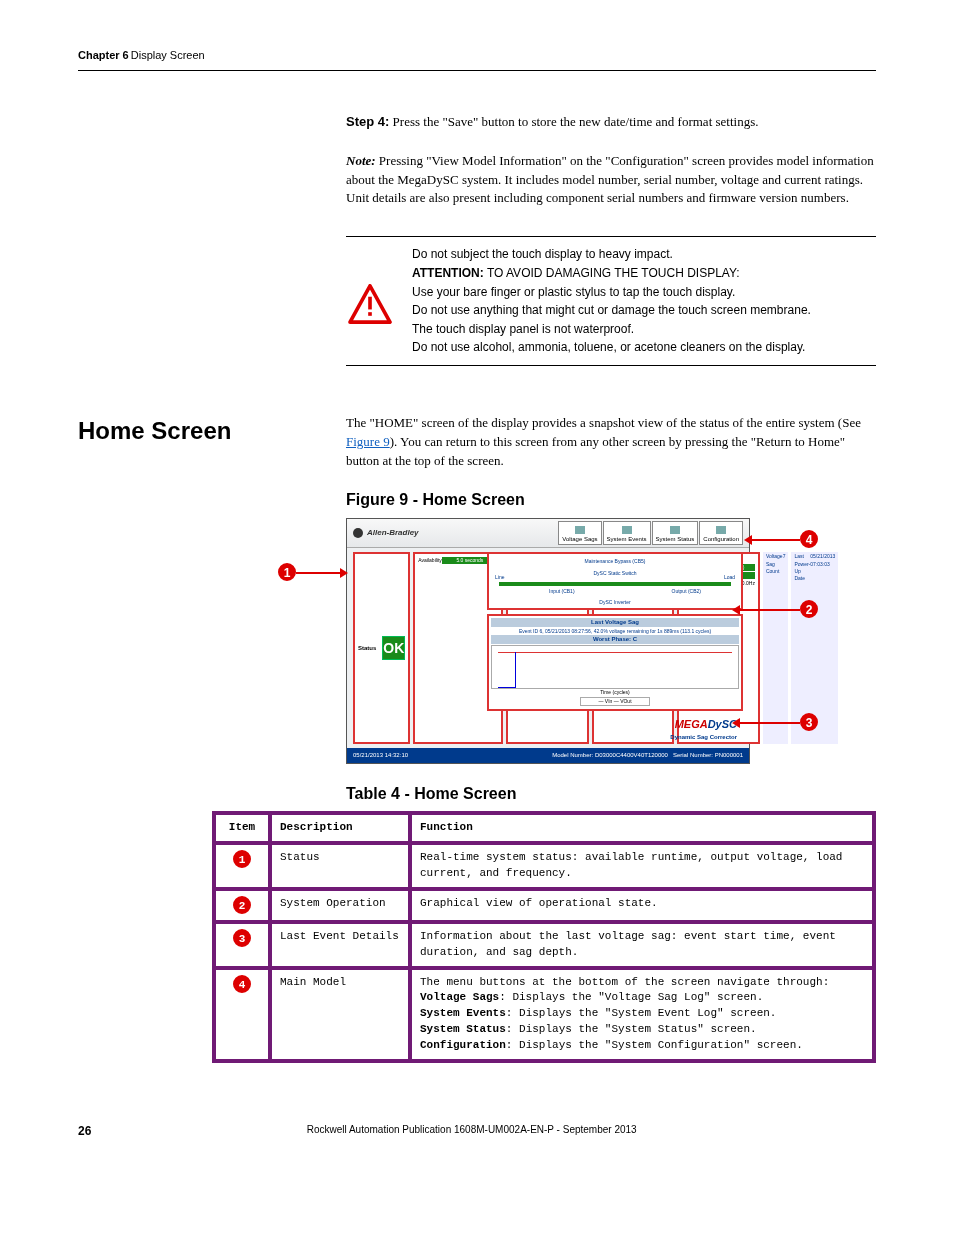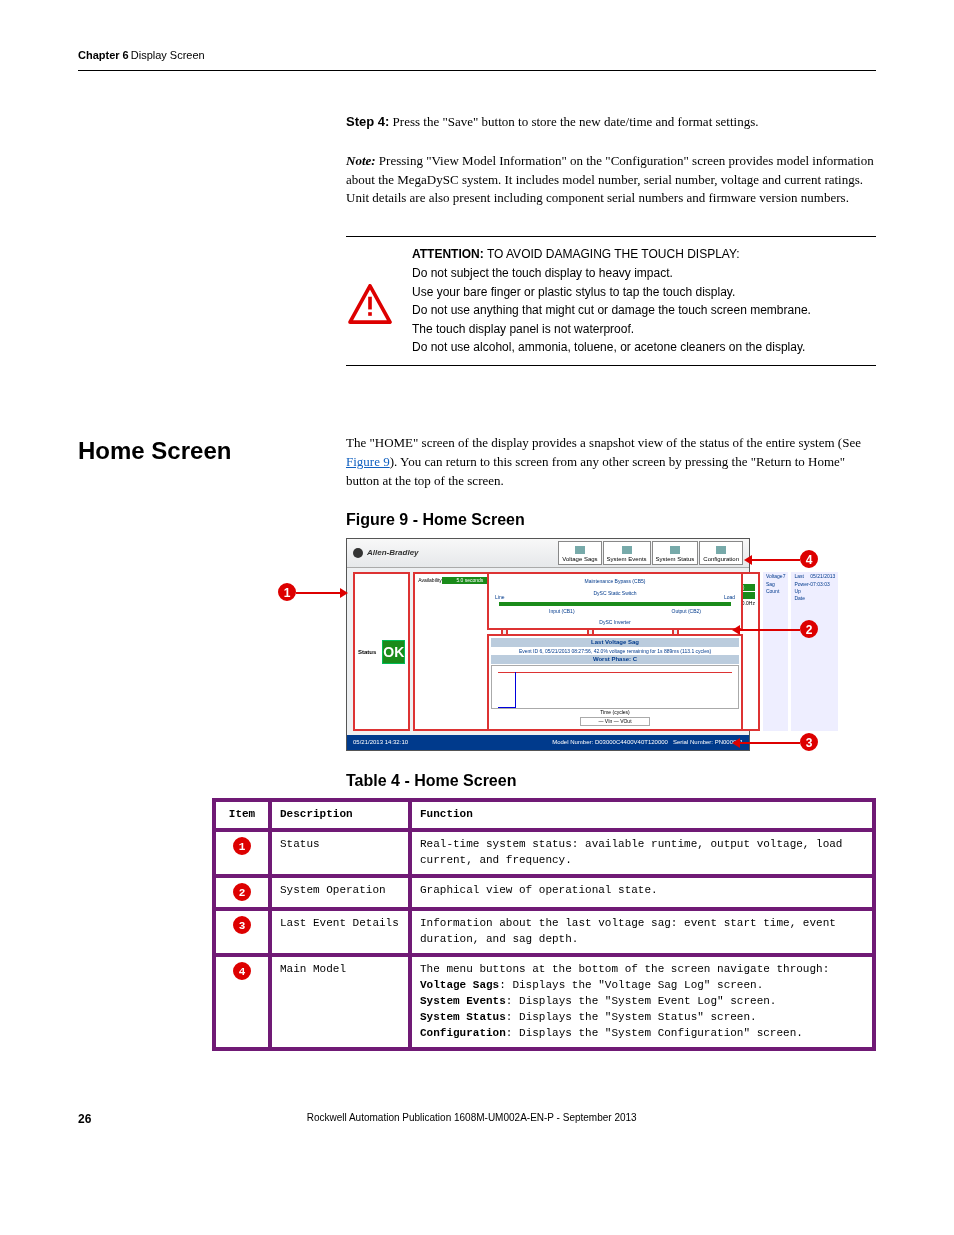--- a/index.html
+++ b/index.html
@@ -23,21 +23,21 @@
   .note-para { margin-bottom: 28px; }
   .note-para em.lead { font-style: italic; font-weight: bold; }
 
   .attention-box { border-top: 1.5px solid #000; border-bottom: 1.5px solid #000; padding: 8px 0; display: flex; gap: 18px; }
   .attention-box .warn-icon { width: 48px; display:flex; align-items:center; justify-content:center; padding-top:6px; }
   .attention-box .warn-icon svg { width: 44px; height: 40px; }
   .attention-box .atxt { font-family: Arial, Helvetica, sans-serif; font-size: 12px; line-height: 1.55; }
   .attention-box .atxt .lead { font-weight: bold; }
   .attention-box .atxt .leadtxt { text-transform: uppercase; }
 
-  .two-col { display: flex; margin-top: 68px; }
+  .two-col { display: flex; margin-top: 48px; }
   .two-col .left { width: 268px; flex-shrink: 0; }
   .two-col .right { flex: 1; }
 
   h2.section-head {
     font-family: Arial, Helvetica, sans-serif;
     font-weight: bold;
     font-size: 24px;
     margin: 0;
   }
 
@@ -148,25 +148,25 @@
 
   <div class="attention-box">
     <div class="warn-icon">
       <svg viewBox="0 0 48 44">
         <polygon points="24,2 46,42 2,42" fill="none" stroke="#d00" stroke-width="4" stroke-linejoin="round"></polygon>
         <rect x="22" y="14" width="4" height="14" fill="#d00"></rect>
         <rect x="22" y="31" width="4" height="4" fill="#d00"></rect>
       </svg>
     </div>
     <div class="atxt">
+      <div>Do not subject the touch display to heavy impact.</div>
       <div>
         <span class="lead">ATTENTION:</span>
         <span class="leadtxt">TO AVOID DAMAGING THE TOUCH DISPLAY:</span>
       </div>
-      <div>Do not subject the touch display to heavy impact.</div>
       <div>Use your bare finger or plastic stylus to tap the touch display.</div>
       <div>Do not use anything that might cut or damage the touch screen membrane.</div>
       <div>The touch display panel is not waterproof.</div>
       <div>Do not use alcohol, ammonia, toluene, or acetone cleaners on the display.</div>
     </div>
   </div>
 </div>
 
 <div class="two-col">
   <div class="left">
@@ -275,20 +275,24 @@
               <div class="ghead">Last Voltage Sag</div>
               <div style="font-size:5px; color:#003a8c; text-align:center;">Event ID 6, 05/21/2013 08:27:56, 42.0% voltage remaining for 1s 889ms (113.1 cycles)</div>
               <div class="ghead" style="background:#bcd;">Worst Phase: C</div>
               <div class="plot">
                 <div class="redline"></div>
                 <div class="blueline"></div>
               </div>
               <div style="text-align:center; font-size:5px;">Time (cycles)</div>
               <div style="text-align:center; font-size:5px; border:1px solid #aaa; width:70px; margin:1px auto;">— VIn   — VOut</div>
             </div>
+            <div class="prodlogo">
+              <span class="mega">MEGA</span><span class="dysc">DySC</span>
+              <div style="font-size:6px; color:#003a8c; font-style:normal;">Dynamic Sag Corrector</div>
+            </div>
           </div>
         </div>
         <div class="footerbar">
           <span>05/21/2013 14:32:10</span>
           <span>
             <span>Model Number:</span>
             <span>D03000C4400V40T120000</span>&nbsp;&nbsp;
             <span>Serial Number:</span>
             <span>PN000001</span>
           </span>

